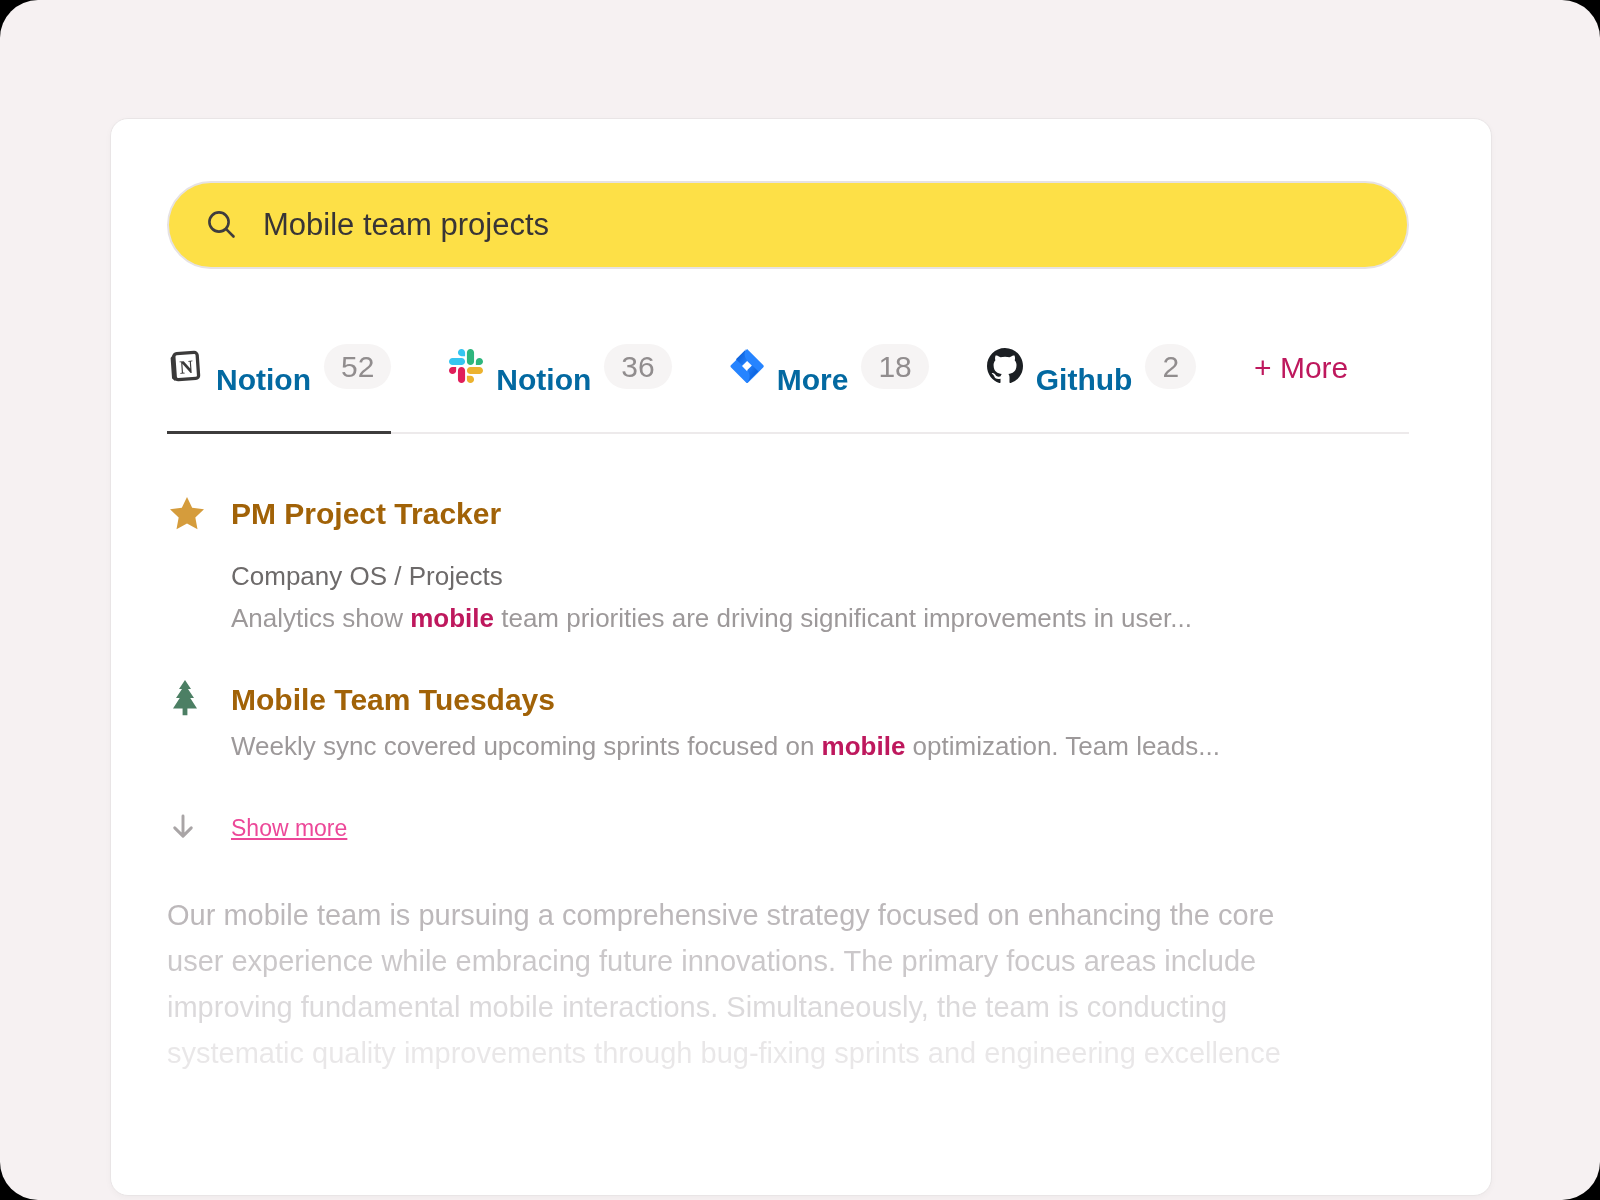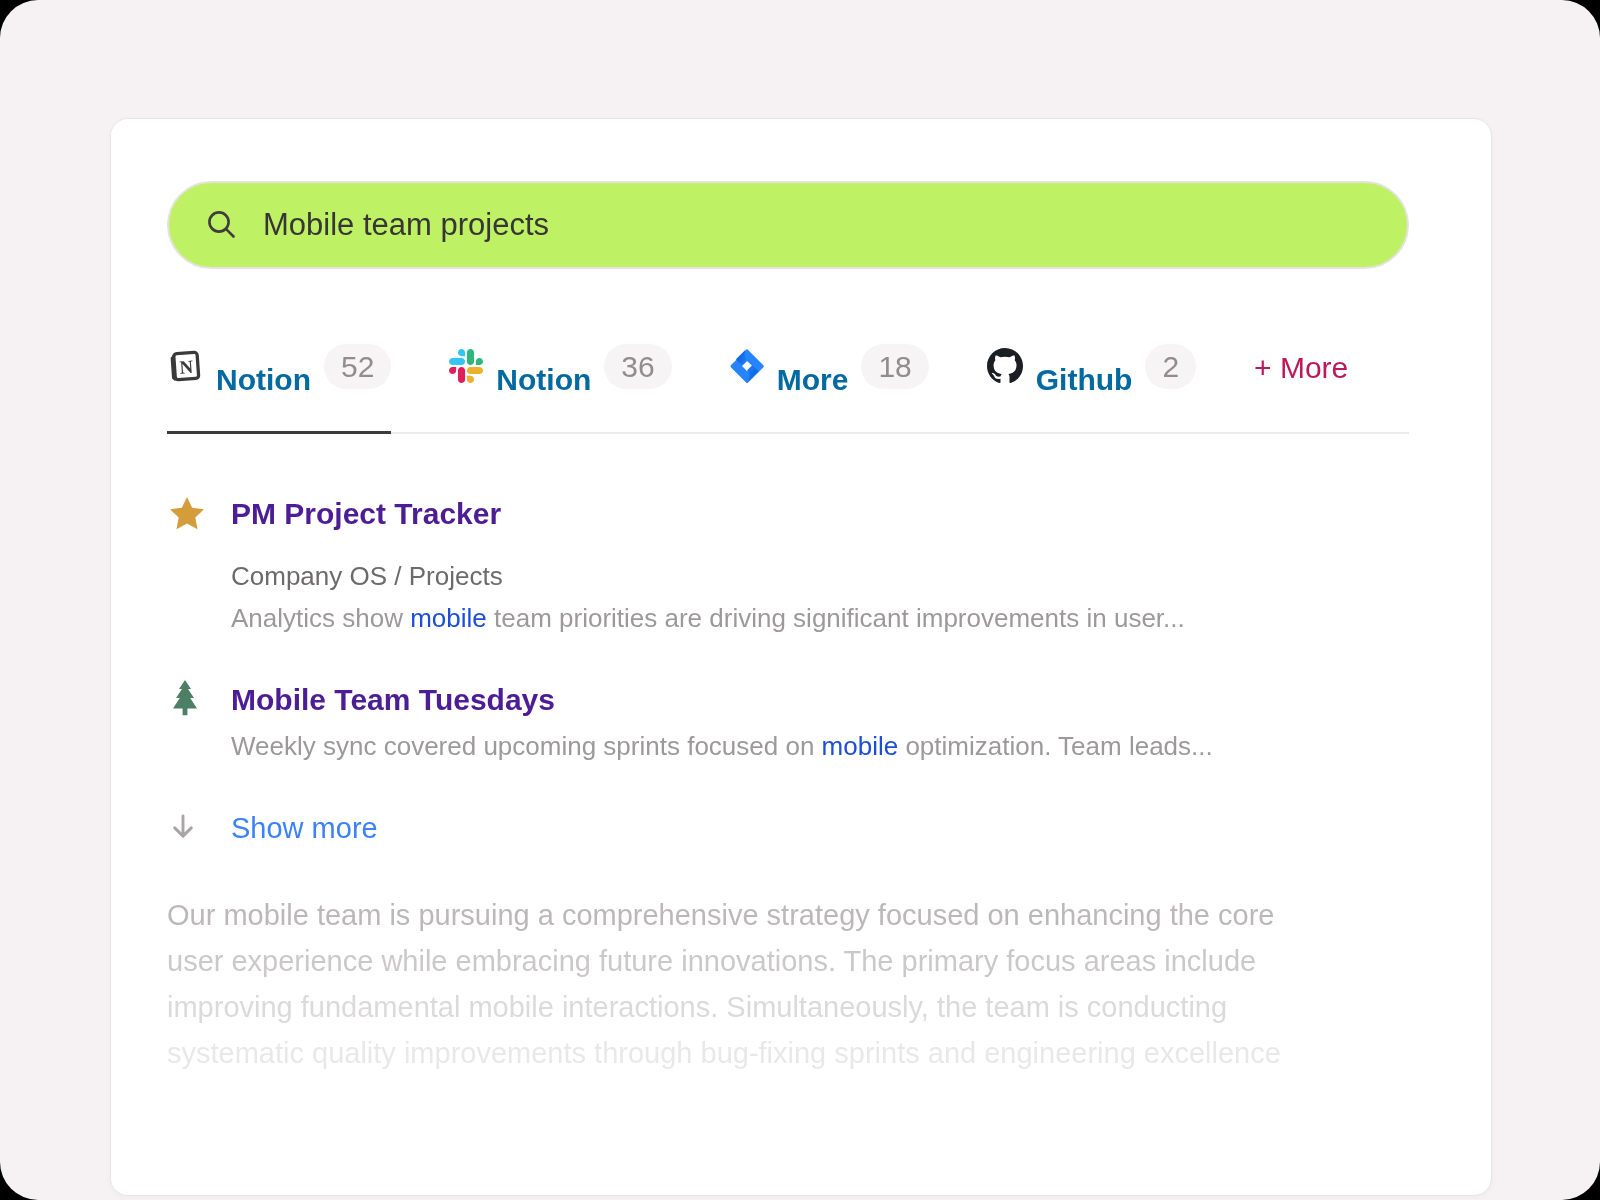--- a/index.html
+++ b/index.html
@@ -23,21 +23,21 @@
     border-radius: 18px;
     box-shadow: 0 2px 6px rgba(0,0,0,0.03);
     box-sizing: border-box;
   }
   .card-inner { padding: 62px 82px 0 56px; }
 
   
   .search-bar {
     height: 88px;
     border: 2px solid #e6e2e3;
-    background: #bef264;
+    background: #fde047;
     border-radius: 44px;
     display: flex; align-items: center;
     padding: 0 34px; gap: 22px;
     box-sizing: border-box;
   }
   .search-bar input {
     border: none; outline: none; background: transparent;
     font-family: inherit;
     font-size: 31px; font-weight: 500; color: #383536;
     flex: 1; padding: 0;
@@ -67,33 +67,33 @@
   .tab-icon { display: flex; align-items: center; }
 
   
   .results { margin-top: 60px; }
   .result {
     display: grid; grid-template-columns: 64px 1fr;
     align-items: start;
     margin-bottom: 46px;
   }
   .result-icon { padding-top: 0px; }
-  .result-title { font-size: 30px; font-weight: 700; color: #4c1d95; line-height: 40px; }
+  .result-title { font-size: 30px; font-weight: 700; color: #a16207; line-height: 40px; }
   .result-breadcrumb { font-size: 26px; color: #6d6a6a; margin-top: 27px; }
   .result-snippet { font-size: 26px; color: #9d999a; margin-top: 11px; white-space: nowrap; }
-  .result-snippet .hl { color: #1d4ed8; font-weight: 400; }
+  .result-snippet .hl { color: #be185d; font-weight: 700; }
 
   
   .show-more {
     display: grid; grid-template-columns: 64px 1fr;
     align-items: center;
     margin-top: 48px;
     cursor: pointer;
   }
-  .show-more-label { font-size: 29px; color: #3b82f6; }
+  .show-more-label { font-size: 23px; color: #ec4899; text-decoration: underline; }
 
   
   .answer { margin-top: 46px; }
   .answer-line {
     font-size: 29px; line-height: 46px; color: #aca7aa;
     white-space: nowrap; overflow: hidden;
   }
   .answer-line:nth-child(1) { opacity: 0.80; }
   .answer-line:nth-child(2) { opacity: 0.62; }
   .answer-line:nth-child(3) { opacity: 0.42; }

